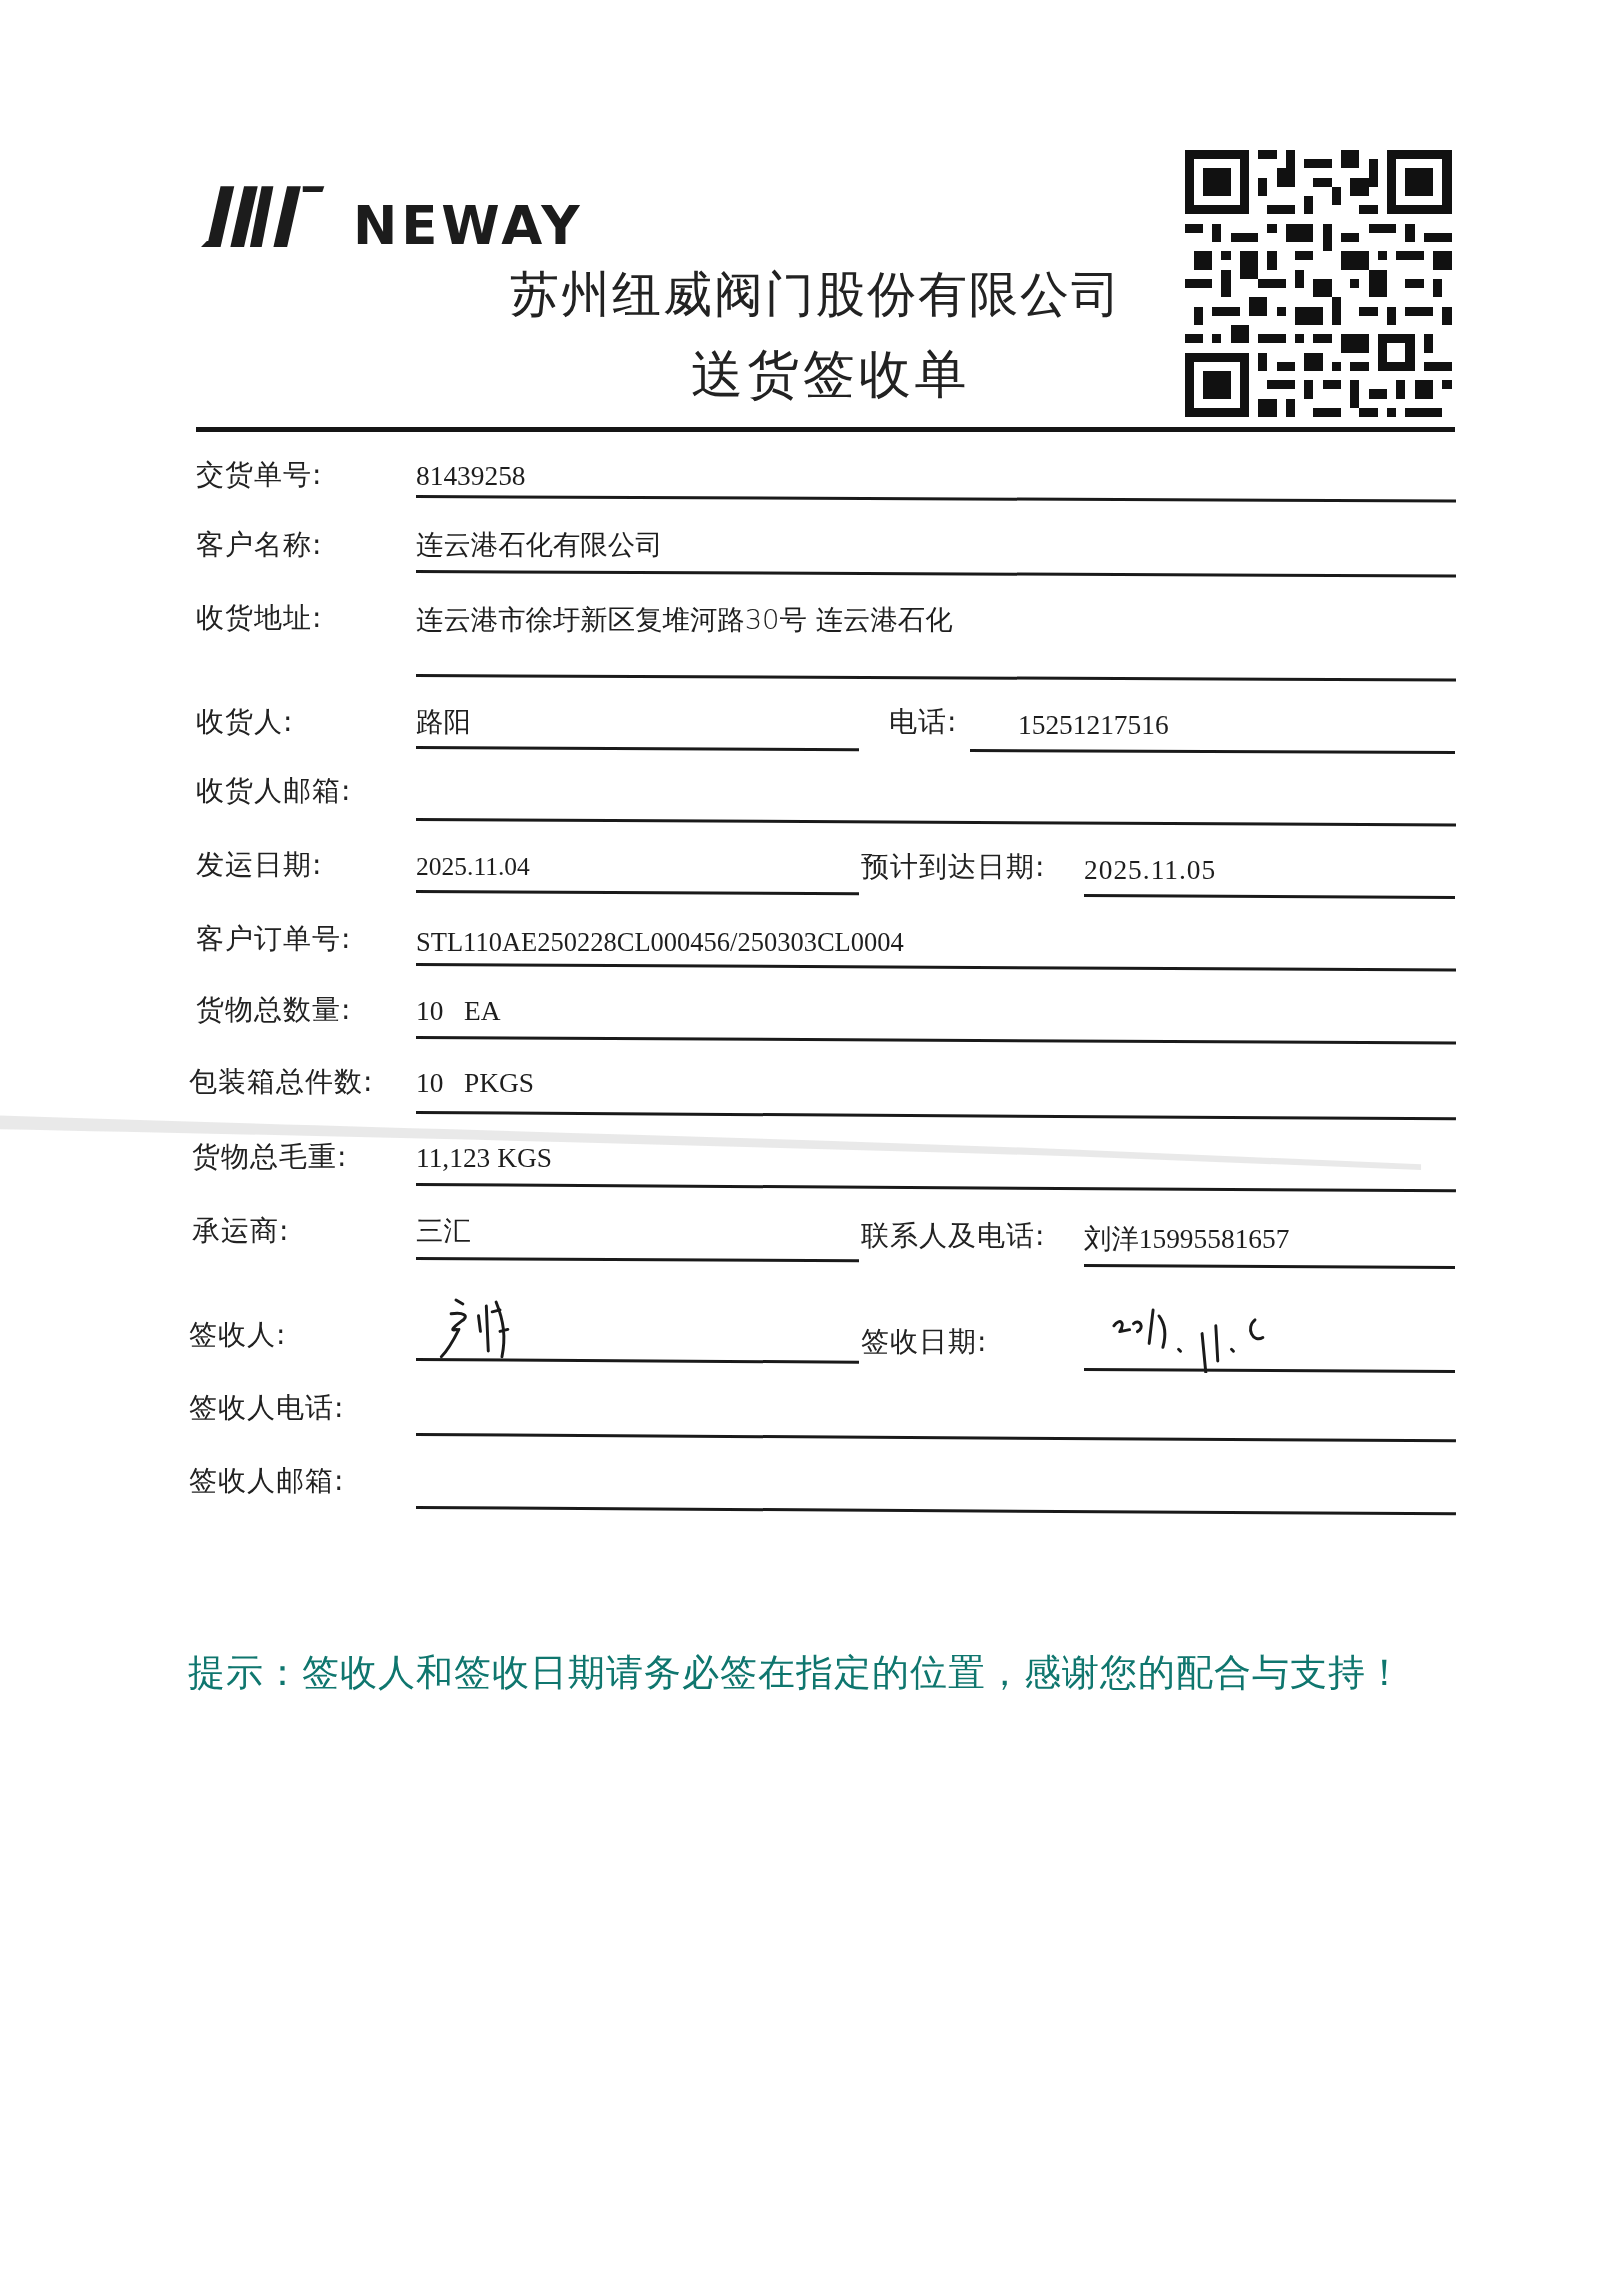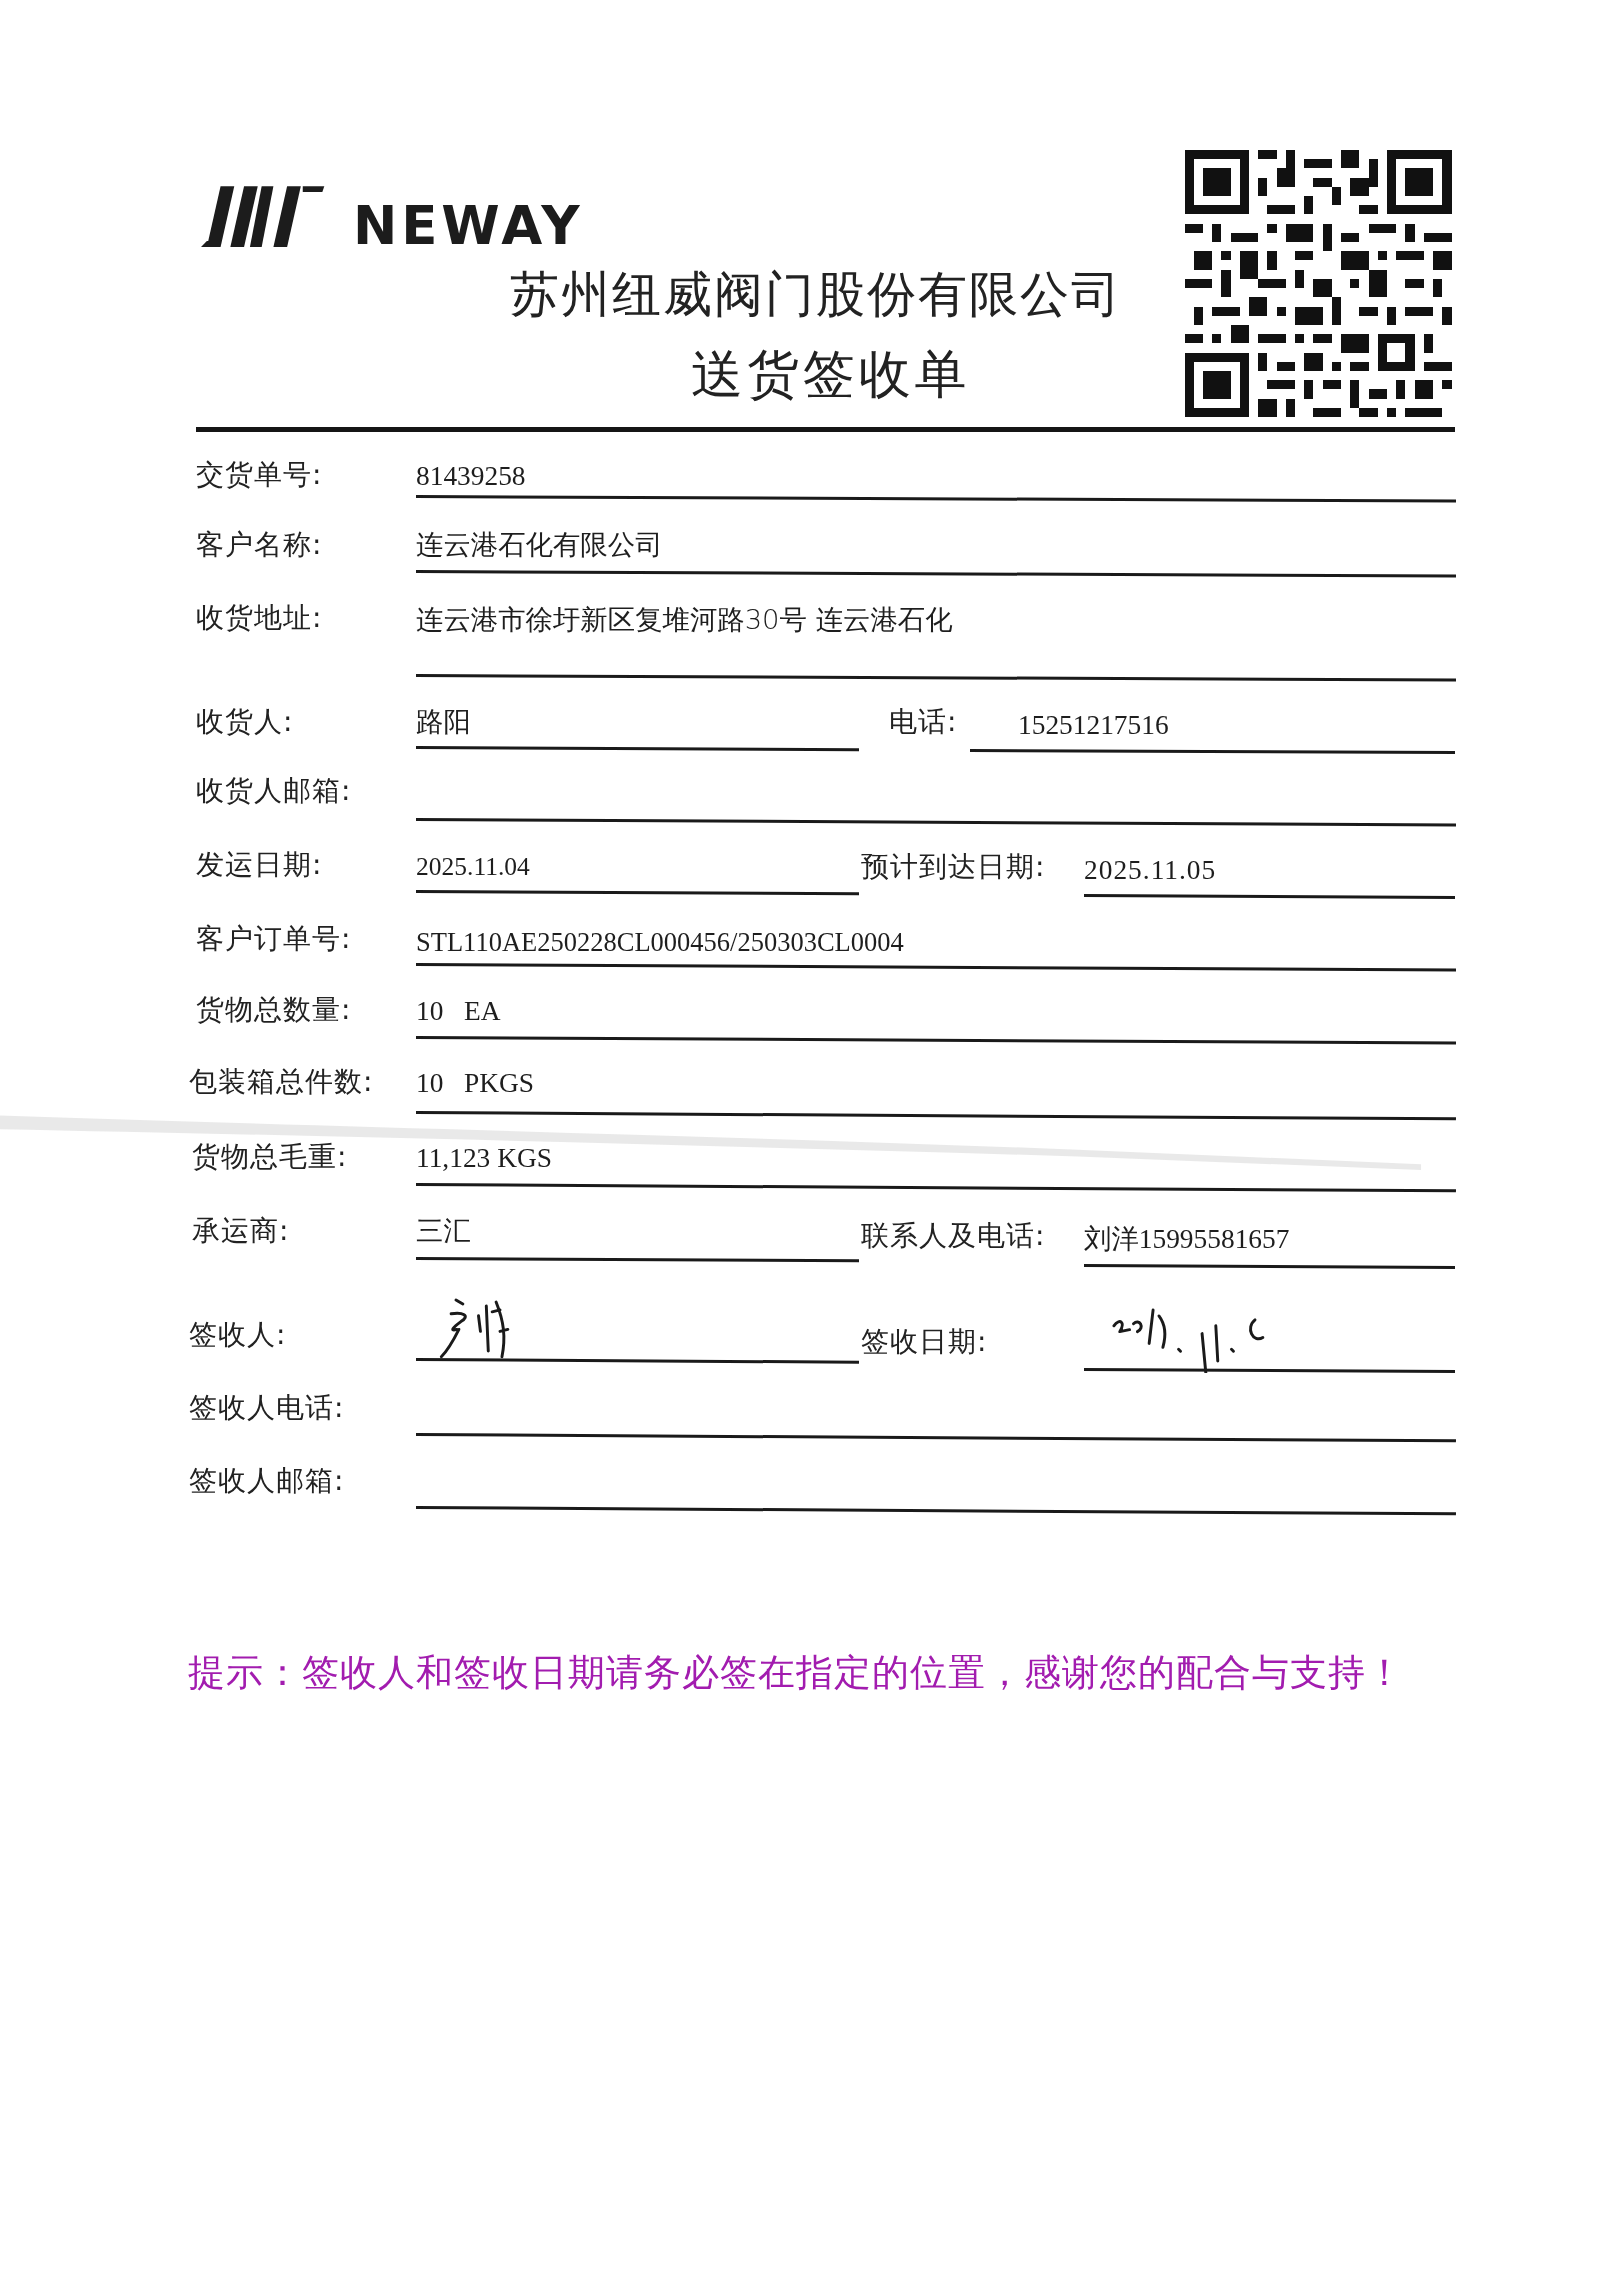--- a/index.html
+++ b/index.html
@@ -17,21 +17,21 @@
   .qr { left: 1181px; top: 150px; width: 274px; height: 267px; }
   .top-rule { left: 196px; top: 427px; width: 1259px; height: 4.9px; background: #151515; }
   
   .label { font-size: 28px; line-height: 35px; color: #222; letter-spacing: 1px;
            font-family: "DejaVu Sans", "Liberation Sans", sans-serif; font-weight: 400; }
   .value { font-size: 27.4px; line-height: 35px; color: #1e1e1e;
            font-family: "Liberation Serif", "DejaVu Serif", serif; }
   .value.cn { font-family: "DejaVu Sans", "Liberation Sans", sans-serif; font-weight: 300; }
   .line { height: 2.9px; background: #1a1a1a; transform-origin: left center; }
   .hint { left: 188px; top: 1650px; font-size: 37px; line-height: 45px; letter-spacing: 1px;
-          font-family: "DejaVu Sans", "Liberation Sans", sans-serif; font-weight: 300; color: #a21caf; }
+          font-family: "DejaVu Sans", "Liberation Sans", sans-serif; font-weight: 300; color: #0f766e; }
   .scan-smudge { left: 0; top: 1096px; width: 1620px; height: 78px; opacity: 0.18; }
   .signature { left: 412px; top: 1292px; width: 176px; height: 69px; }
   .sign-date { left: 1108px; top: 1304px; width: 245px; height: 69px; }
 </style>
 </head>
 <body>
 
 <svg class="abs scan-smudge" viewBox="0 0 1653 80" preserveAspectRatio="none">
   <path d="M0 20 C 300 30, 700 40, 1100 55 L 1450 70 L 1450 76 L 1100 62 C 700 50, 300 40, 0 34 Z" fill="#888"></path>
 </svg>

